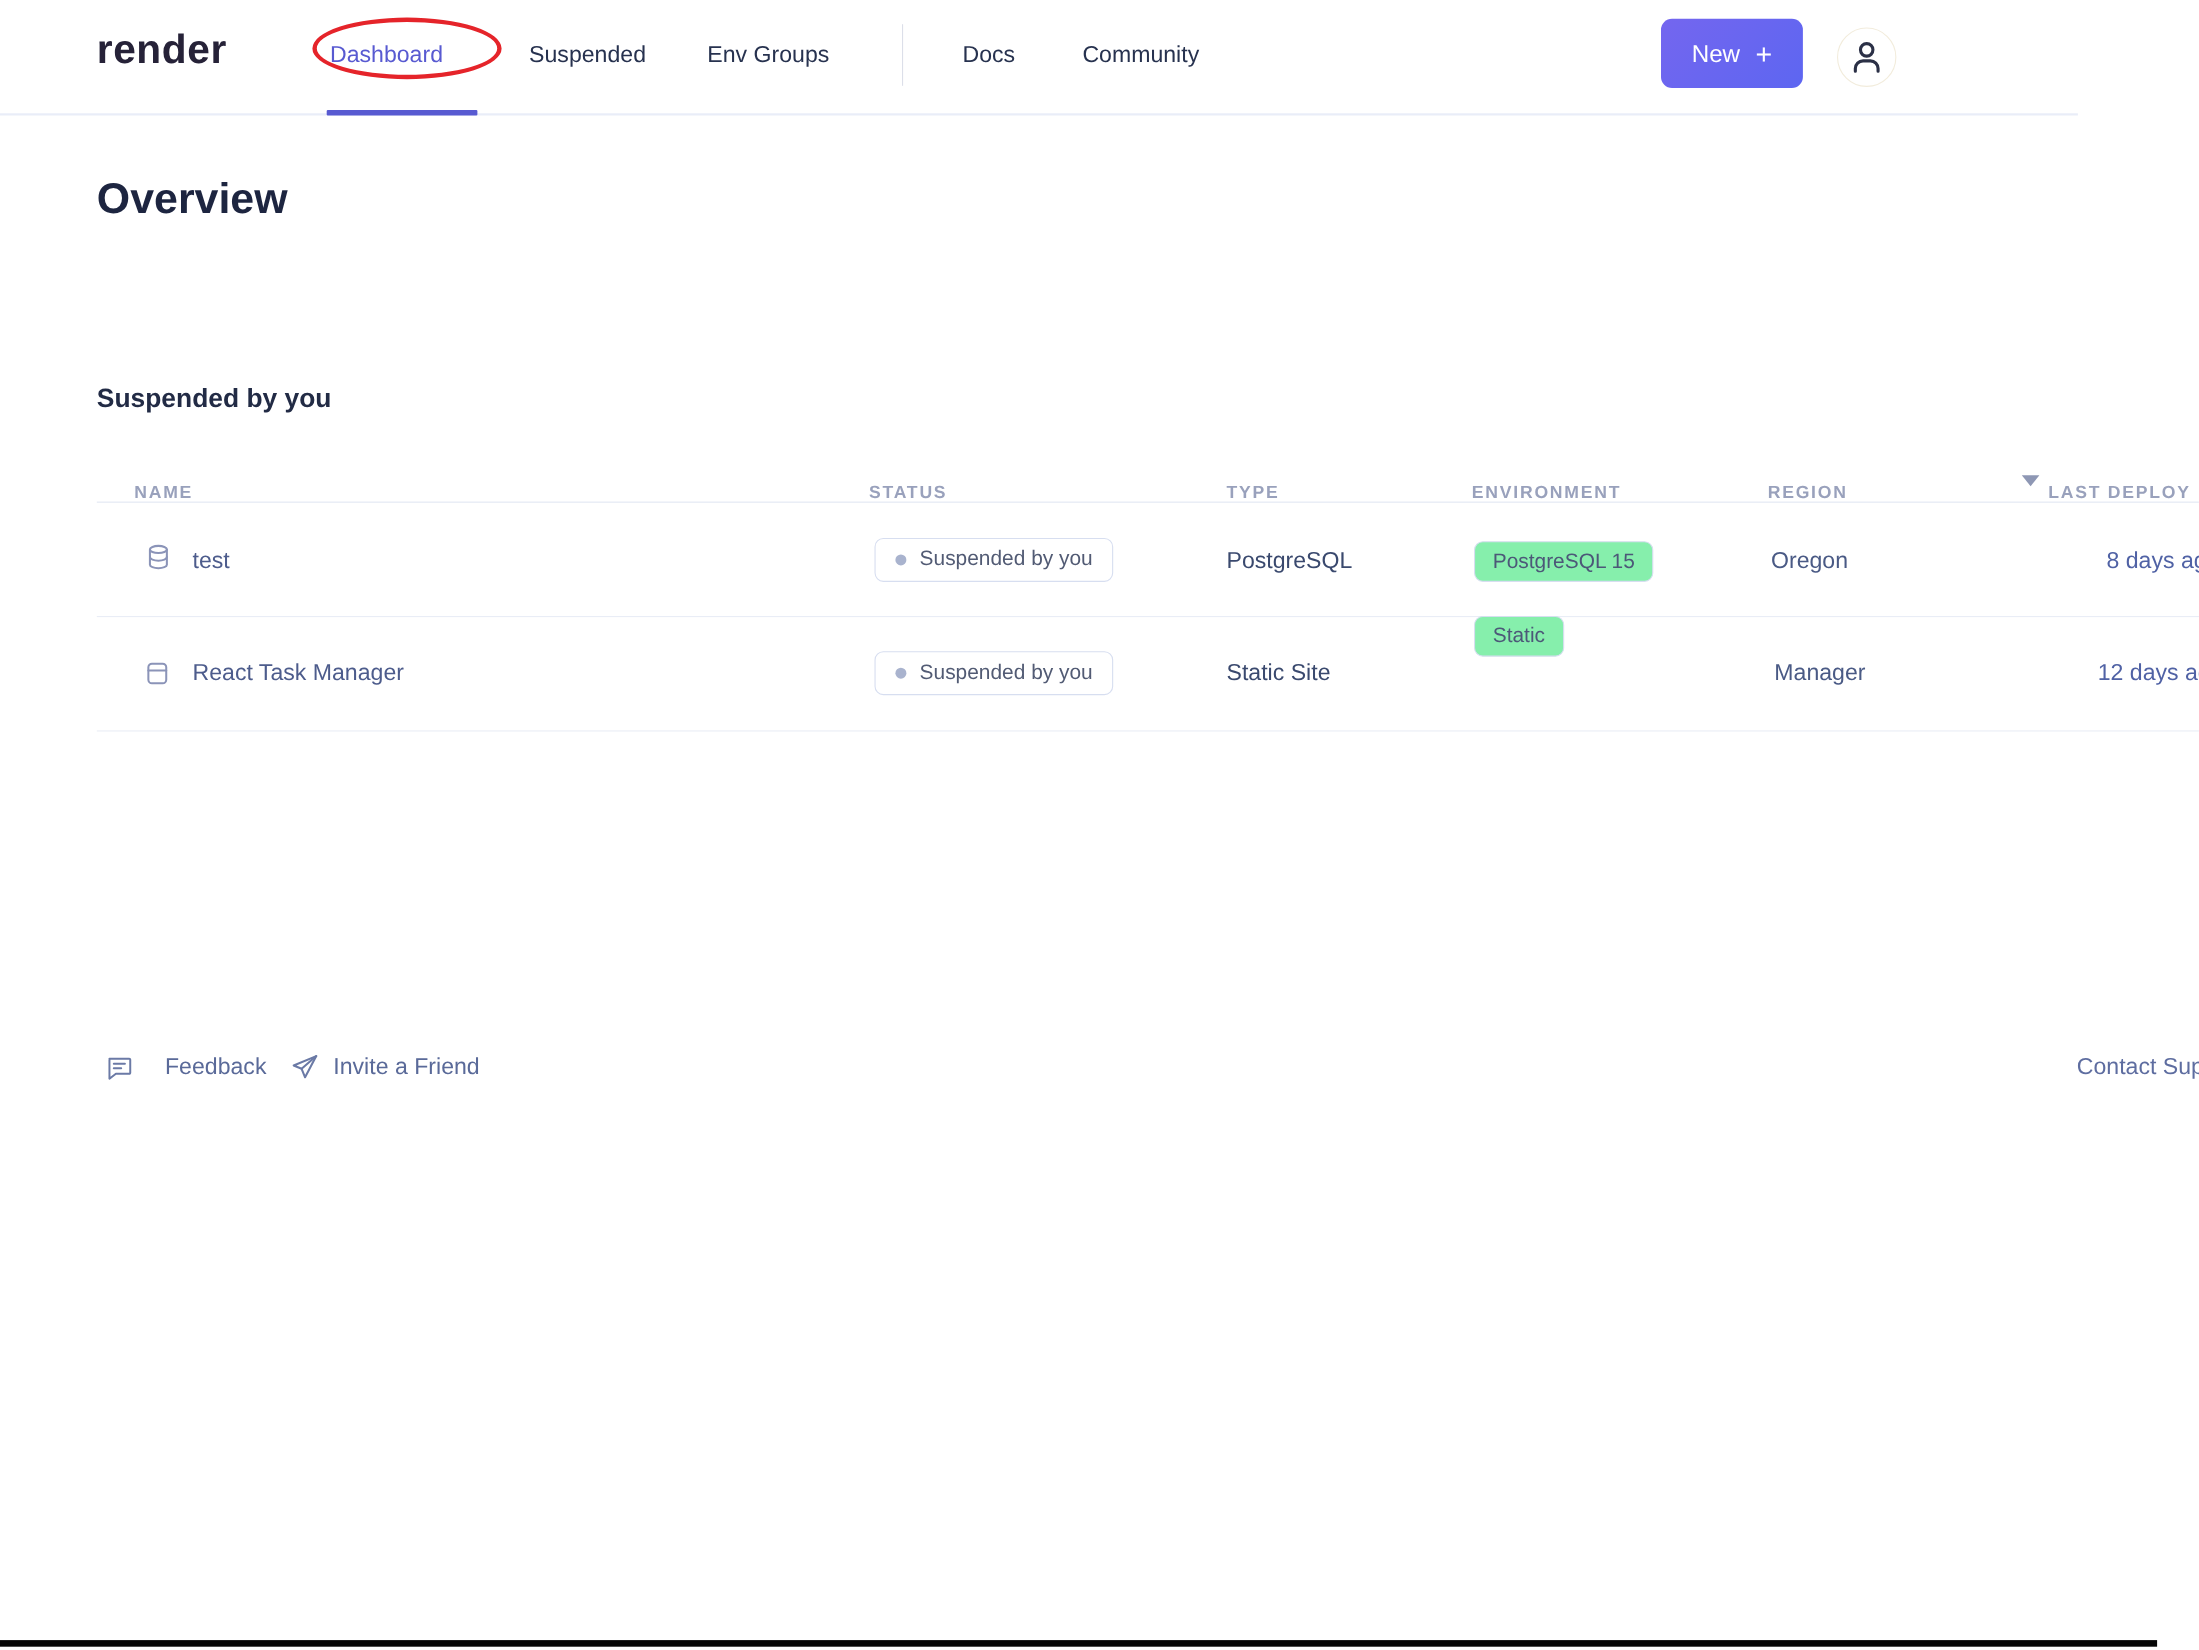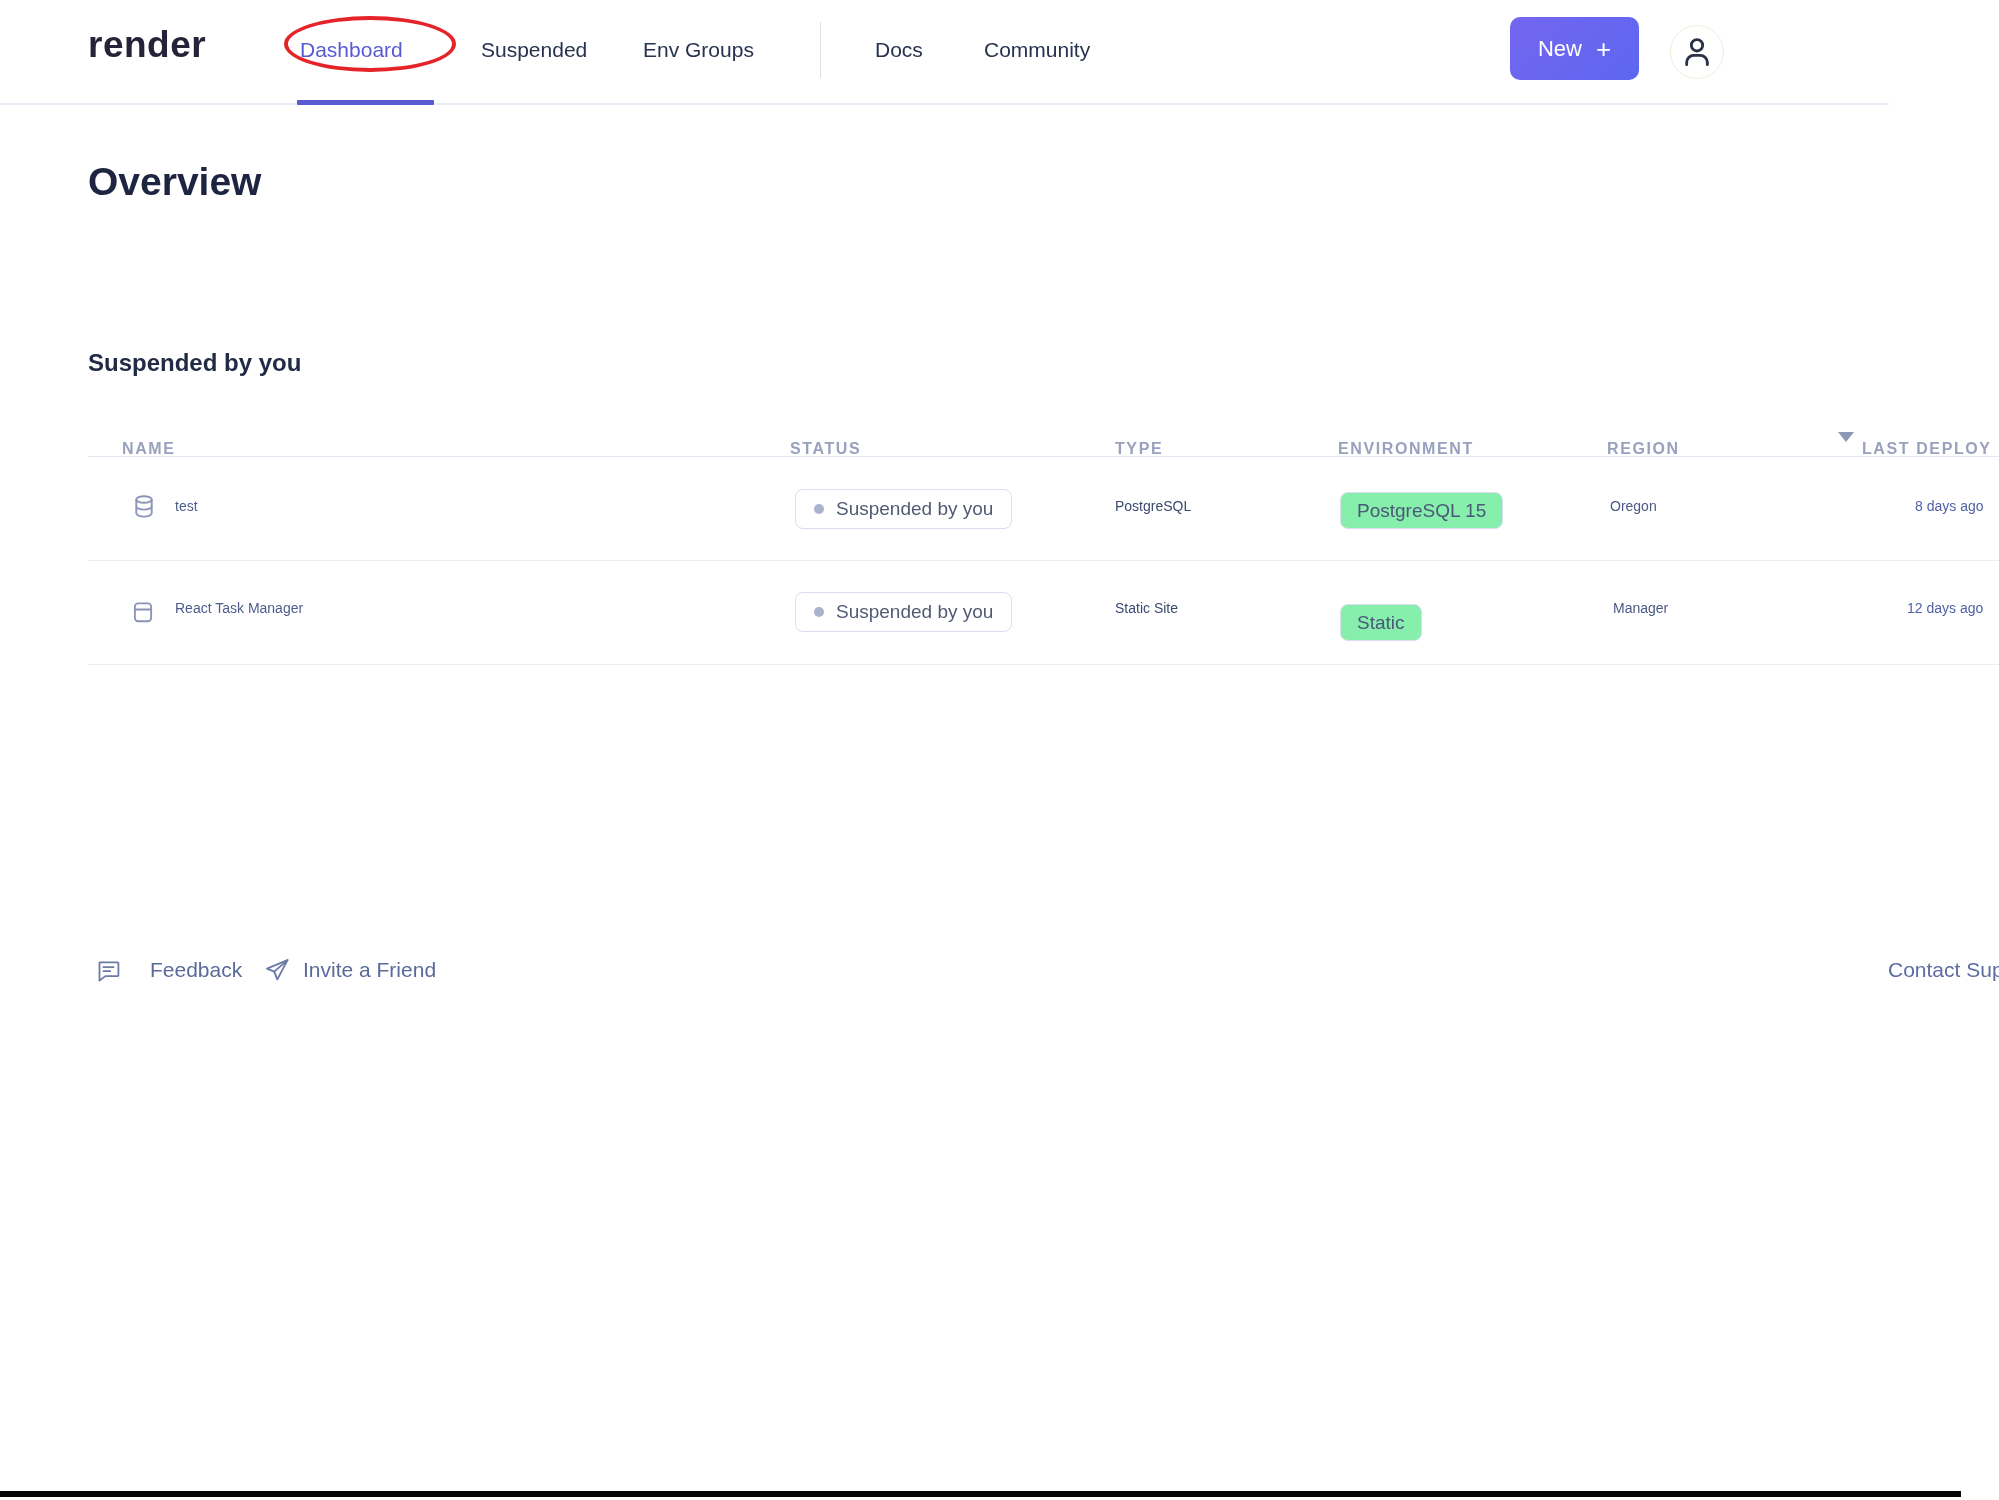--- a/index.html
+++ b/index.html
@@ -41,21 +41,21 @@
     letter-spacing:1.6px; color:#99a1bc; white-space:nowrap; }
   .ch-name { left:122px; } .ch-status { left:790px; } .ch-type { left:1115px; }
   .ch-env { left:1338px; } .ch-region { left:1607px; } .ch-deploy { left:1862px; }
   .sort-caret { position:absolute; left:1838px; top:432px; width:0; height:0;
     border-left:8px solid transparent; border-right:8px solid transparent;
     border-top:10px solid #8e97b4; cursor:pointer; }
 
   .hline { position:absolute; left:88px; width:1911px; height:1px; background:#e2e7f3; }
   .hl-header { top:456px; } .hl-row1 { top:560px; background:#e9edf6; } .hl-row2 { top:664px; background:#e9edf6; }
 
-  .cell { position:absolute; white-space:nowrap; font-size:14px; }
+  .cell { position:absolute; white-space:nowrap; font-size:21px; }
   .row-icon { position:absolute; left:130px; color:#8b94b8; }
   .name-link { color:#4d5c8c; cursor:pointer; }
   .type-text { color:#3a496e; }
   .region-text { color:#4a5a85; }
   .deploy-text { color:#5062a5; }
 
   .status-badge { position:absolute; left:795px; height:40px; display:flex; align-items:center;
     gap:12px; padding:0 18px; border:1px solid #d7def0; border-radius:8px; background:#fff; }
   .status-dot { width:10px; height:10px; border-radius:50%; background:#a9b3ce; }
   .status-text { font-size:19px; color:#525b74; }
@@ -155,21 +155,21 @@
         <rect x="4.5" y="4" width="15" height="16.5" rx="3"></rect>
         <line x1="4.5" y1="9.7" x2="19.5" y2="9.7"></line>
       </svg>
     </span>
     <span class="cell name-link" style="left:175px; top:600px;">React Task Manager</span>
     <span class="status-badge" style="top:592px;">
       <span class="status-dot"></span>
       <span class="status-text">Suspended by you</span>
     </span>
     <span class="cell type-text" style="left:1115px; top:600px;">Static Site</span>
-    <span class="env-badge" style="top:604px;text-align:right;">Static</span>
+    <span class="env-badge" style="top:560px;text-align:right;">Static</span>
     <span class="cell region-text" style="left:1613px; top:600px;">Manager</span>
     <span class="cell deploy-text" style="left:1907px; top:600px;">12 days ago</span>
   </div>
   <div class="hline hl-row2"></div>
 
   <div class="footer-link fl-feedback">
     <span class="footer-icon">
       <svg width="27" height="27" viewBox="0 0 24 24" fill="none" stroke="currentColor" stroke-width="1.6" stroke-linecap="round" stroke-linejoin="round">
         <path d="M4 4.8h16a0.8 0.8 0 0 1 .8.8v10.6a0.8 0.8 0 0 1-.8.8H9.2L4 21V5.6a0.8 0.8 0 0 1 .8-.8z"></path>
         <line x1="7.5" y1="9" x2="16.5" y2="9"></line>

